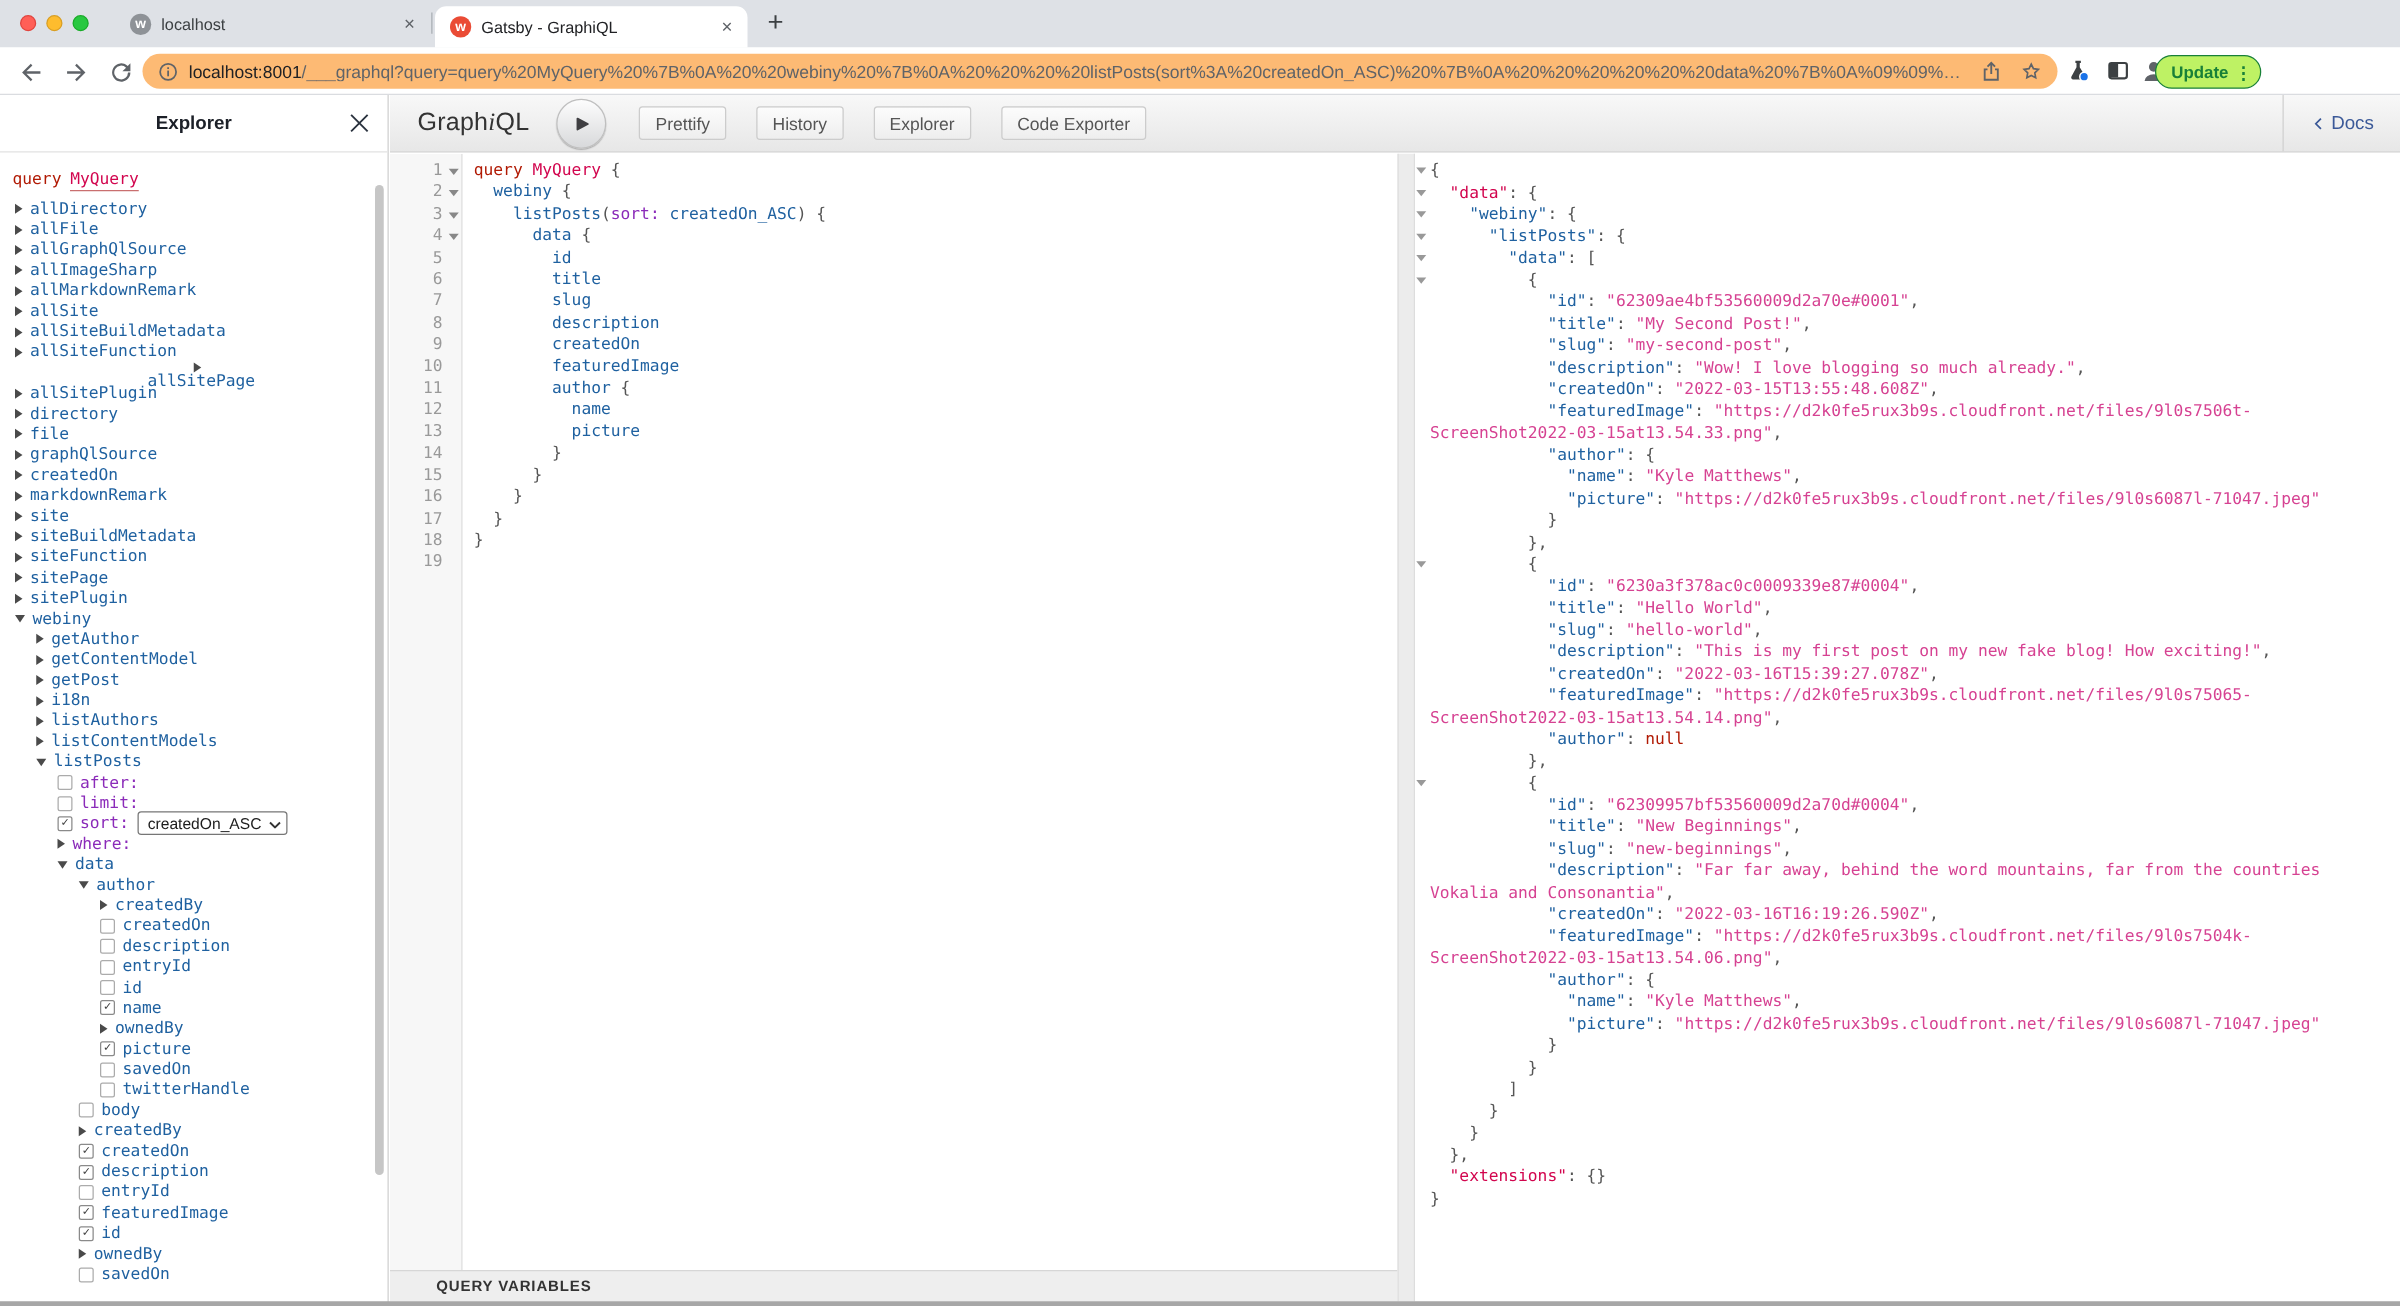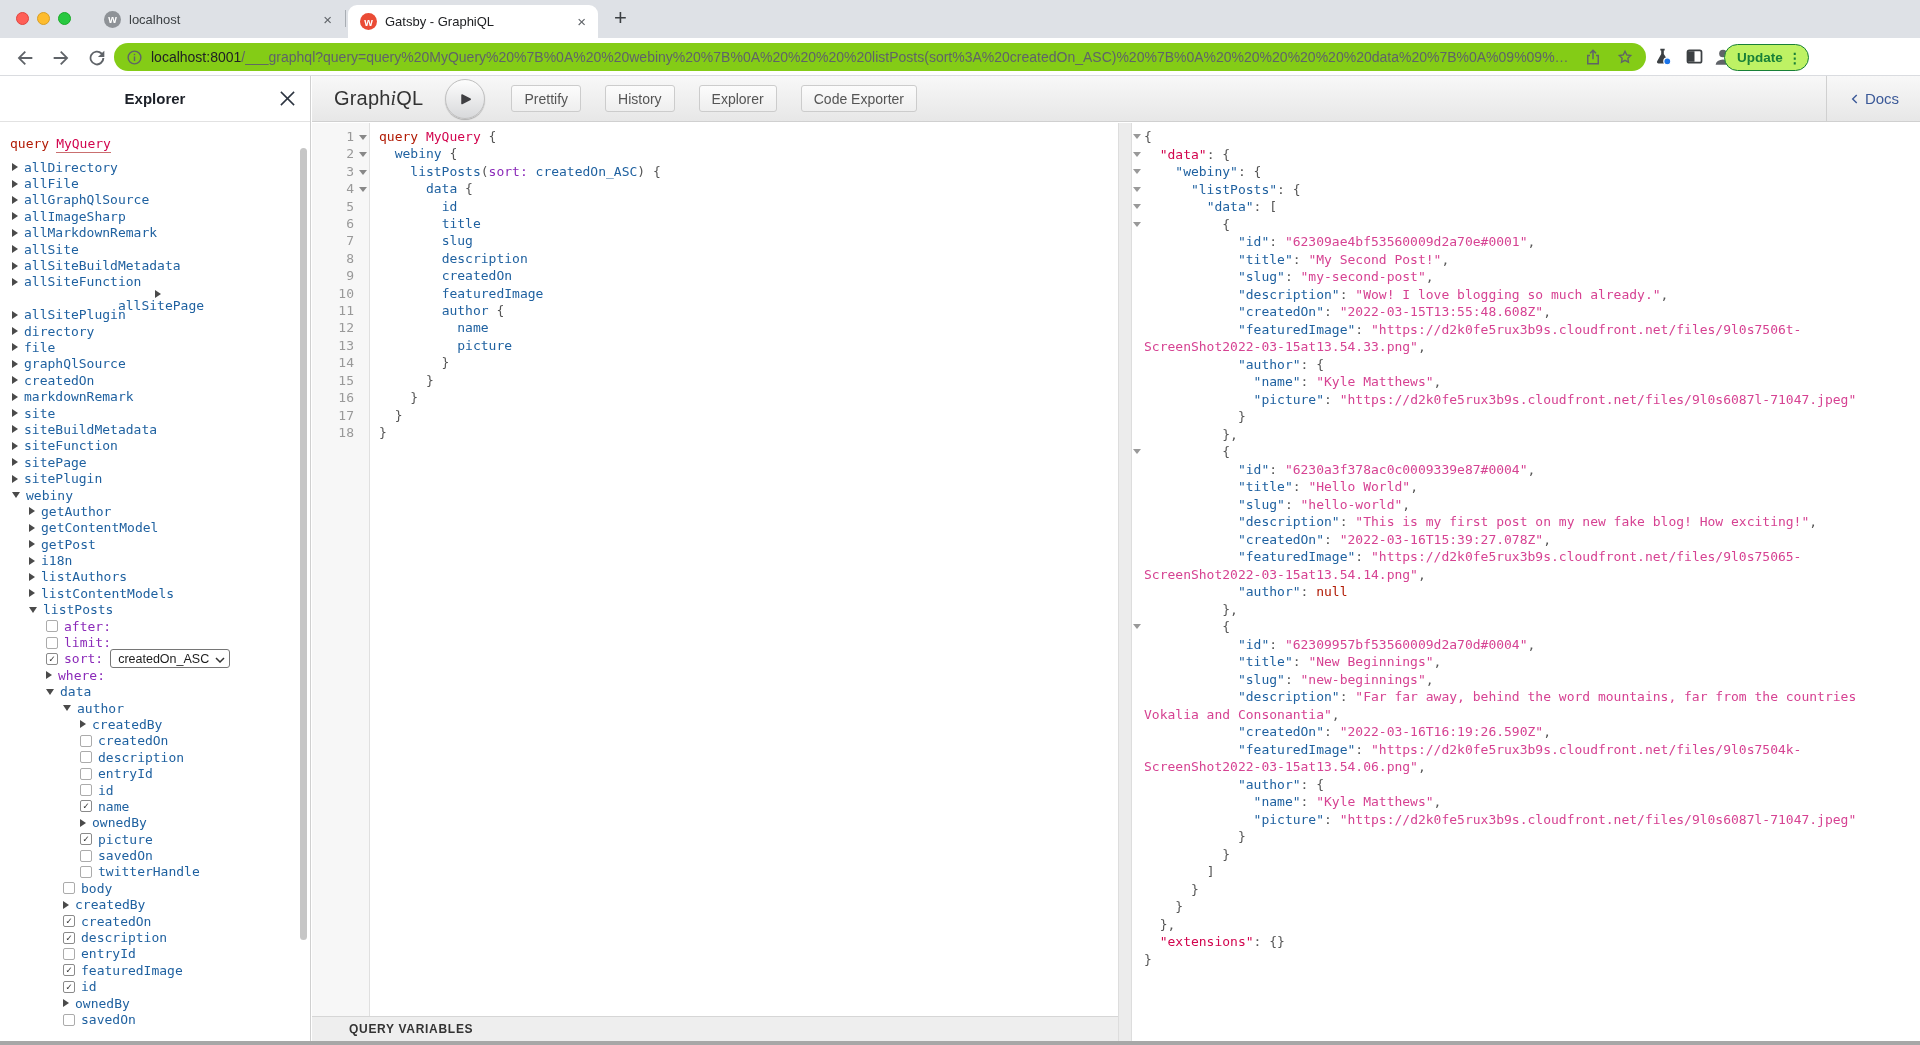--- a/index.html
+++ b/index.html
@@ -21,21 +21,21 @@
   .favicon { width:17px; height:17px; border-radius:50%; color:#fff; font-size:11px; font-weight:bold;
              display:flex; align-items:center; justify-content:center; flex:none; }
   .tab-title { flex:1; overflow:hidden; white-space:nowrap; }
   .tabx { color:#5f6368; font-size:15px; line-height:15px; }
   .newtab { position:absolute; left:614px; top:5px; font-size:22px; color:#3c4043; }
   .tabsep { position:absolute; left:345px; top:10px; width:1px; height:17px; background:#a8adb3; }
 
   .chrome-toolbar { position:absolute; top:38px; left:0; right:0; height:38px; background:#fff; border-bottom:1px solid #dadce0; }
   .navbtn { position:absolute; top:47px; width:22px; height:22px; }
   .omnibox { position:absolute; left:114px; top:43px; width:1532px; height:28px; border-radius:14px;
-             background:#84cc16; display:flex; align-items:center; padding:0 12px; }
+             background:#fdba74; display:flex; align-items:center; padding:0 12px; }
   .urltext { flex:1; font-size:14px; color:#5f6368; white-space:nowrap; overflow:hidden; margin-left:8px; }
   .urltext .host { color:#202124; }
   .omni-ic { flex:none; margin-left:14px; }
   .extbtn { position:absolute; top:46px; }
   .update-pill { position:absolute; left:1724px; top:44px; height:27px; border:1.5px solid #188038; border-radius:14px;
                  display:flex; align-items:center; padding:0 6px 0 12px; color:#188038; font-size:13.5px; font-weight:bold; background:#bef264; }
   .kebab { font-size:14px; color:#188038; margin-left:5px; font-weight:bold; }
 
   
   .explorer-panel { position:absolute; top:76px; left:0; width:311px; bottom:0; background:#fff;
@@ -497,20 +497,24 @@
         <span class="gut">16</span>
         <span class="code"><span class="tok-p">    }</span></span>
       </div>
       <div class="cmrow">
         <span class="gut">17</span>
         <span class="code"><span class="tok-p">  }</span></span>
       </div>
       <div class="cmrow">
         <span class="gut">18</span>
         <span class="code"><span class="tok-p">}</span></span>
+      </div>
+      <div class="cmrow">
+        <span class="gut">19</span>
+        <span class="code"> </span>
       </div>
     </div>
 </div>
 <div class="varbar">
   <span>QUERY VARIABLES</span>
 </div>
 
 <div class="pane-gap"></div>
 
 <div class="result-pane">

